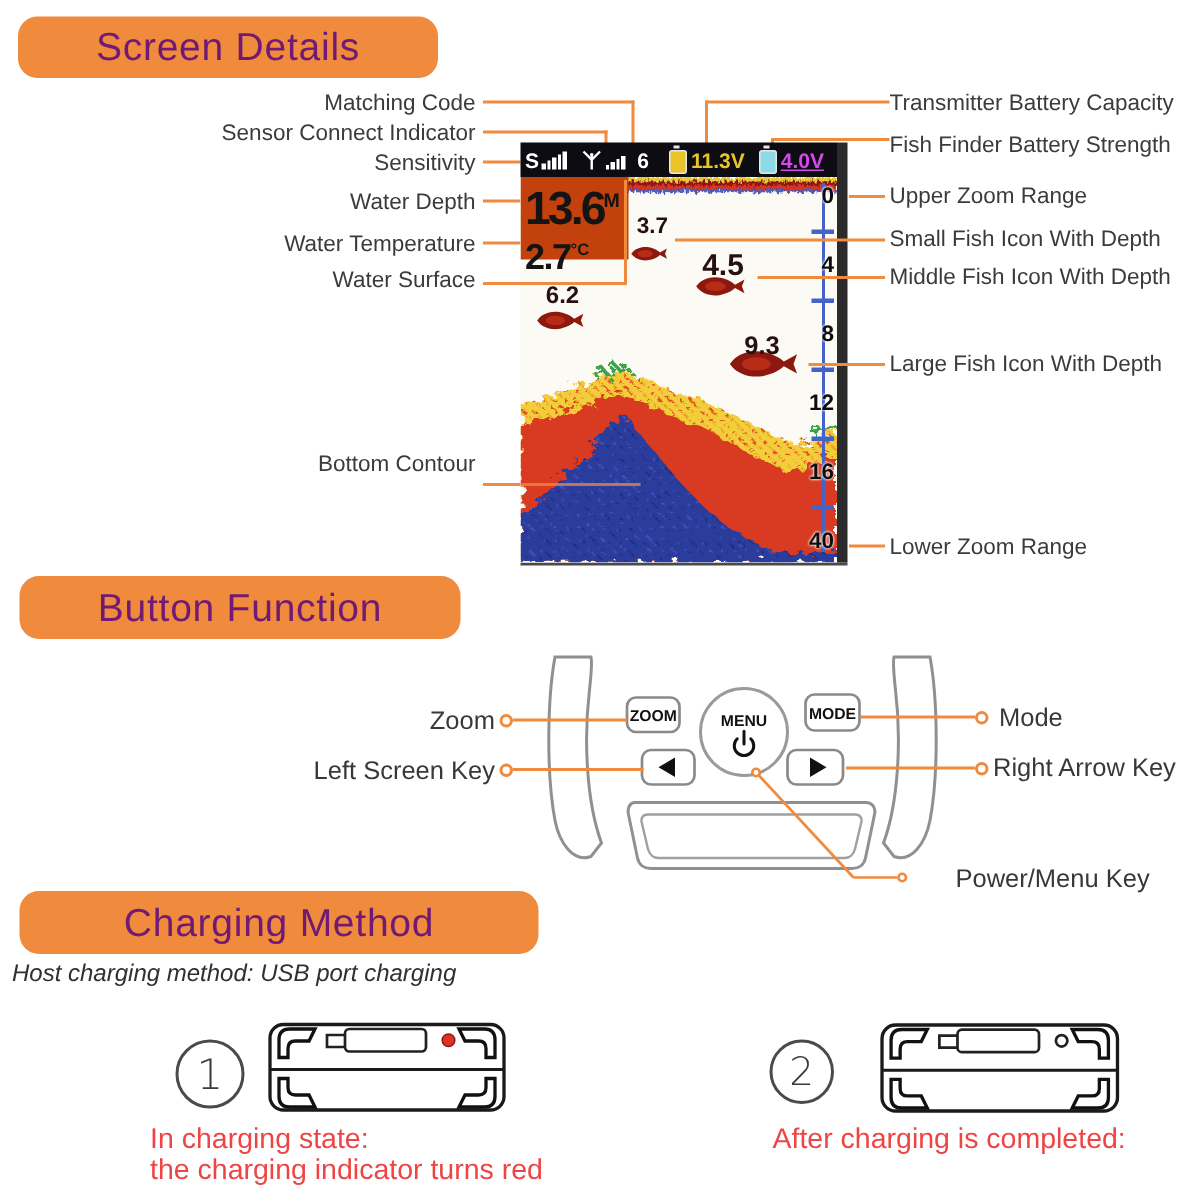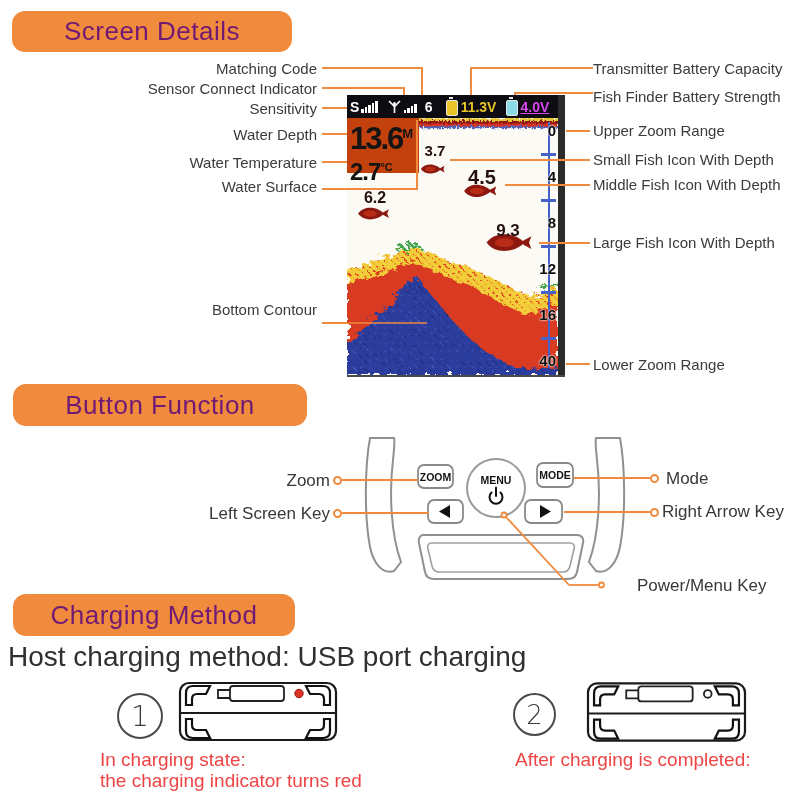--- a/index.html
+++ b/index.html
@@ -41,21 +41,21 @@
         color:#0d0d0d;text-shadow:0 0 2px #fff,0 0 2px #fff;z-index:2;}
   .batt{position:relative;width:10px;height:14px;border:1.5px solid #e8e8e8;border-radius:2px;margin-top:2px;}
   .batt::before{content:"";position:absolute;left:2px;top:-3.5px;width:4px;height:2px;background:#e8e8e8;}
   .sigbars{display:flex;align-items:flex-end;gap:1px;height:13px;}
   .sigbars i{display:block;width:2.5px;background:#fff;}
   
   .circnum{position:absolute;border:2px solid #4a4a4a;border-radius:50%;color:#3a3a3a;
            display:flex;align-items:center;justify-content:center;
            font-family:"DejaVu Sans",sans-serif;font-weight:300;}
   .caption{position:absolute;text-align:left;font-size:19px;line-height:21px;color:#ef4444;}
-  .subtitle{position:absolute;font-size:28px;color:#303030;}
+  .subtitle{position:absolute;font-size:16px;color:#303030;font-style:italic;}
   svg{display:block;}
   svg text{font-family:"Liberation Sans",sans-serif;}
 </style>
 </head>
 <body>
 
 <div class="page">
 
   <div class="pill" style="left:12px;top:11px;width:280px;height:41px;">
     <span>Screen Details</span>
@@ -255,21 +255,21 @@
   <div class="blabel" style="left:637px;top:576px;">Power/Menu Key</div>
   <div class="dot" style="left:333px;top:476px;"></div>
   <div class="hline z3" style="left:342px;top:479px;width:76px;"></div>
   <div class="dot" style="left:333px;top:509px;"></div>
   <div class="hline z3" style="left:342px;top:512px;width:87px;"></div>
   <div class="hline z3" style="left:574px;top:477px;width:76px;"></div>
   <div class="dot" style="left:650px;top:474px;"></div>
   <div class="hline z3" style="left:564px;top:511px;width:86px;"></div>
   <div class="dot" style="left:650px;top:508px;"></div>
 
-  <div class="pill" style="left:13px;top:594px;width:282px;height:42px;">
+  <div class="pill" style="left:13px;top:594px;width:346px;height:42px;">
     <span>Charging Method</span>
   </div>
   <div class="subtitle" style="left:8px;top:641px;">Host charging method: USB port charging</div>
 
   <div class="circnum" style="left:117px;top:693px;width:42px;height:42px;font-size:28px;">
     <span>1</span>
   </div>
   <svg style="position:absolute;left:178px;top:677px;" width="160" height="66" viewBox="0 0 160 66">
     <rect x="2" y="6" width="156" height="57" rx="9" fill="#fff" stroke="#1a1a1a" stroke-width="2.2"></rect>
     <line x1="2" y1="36" x2="158" y2="36" stroke="#1a1a1a" stroke-width="2"></line>

